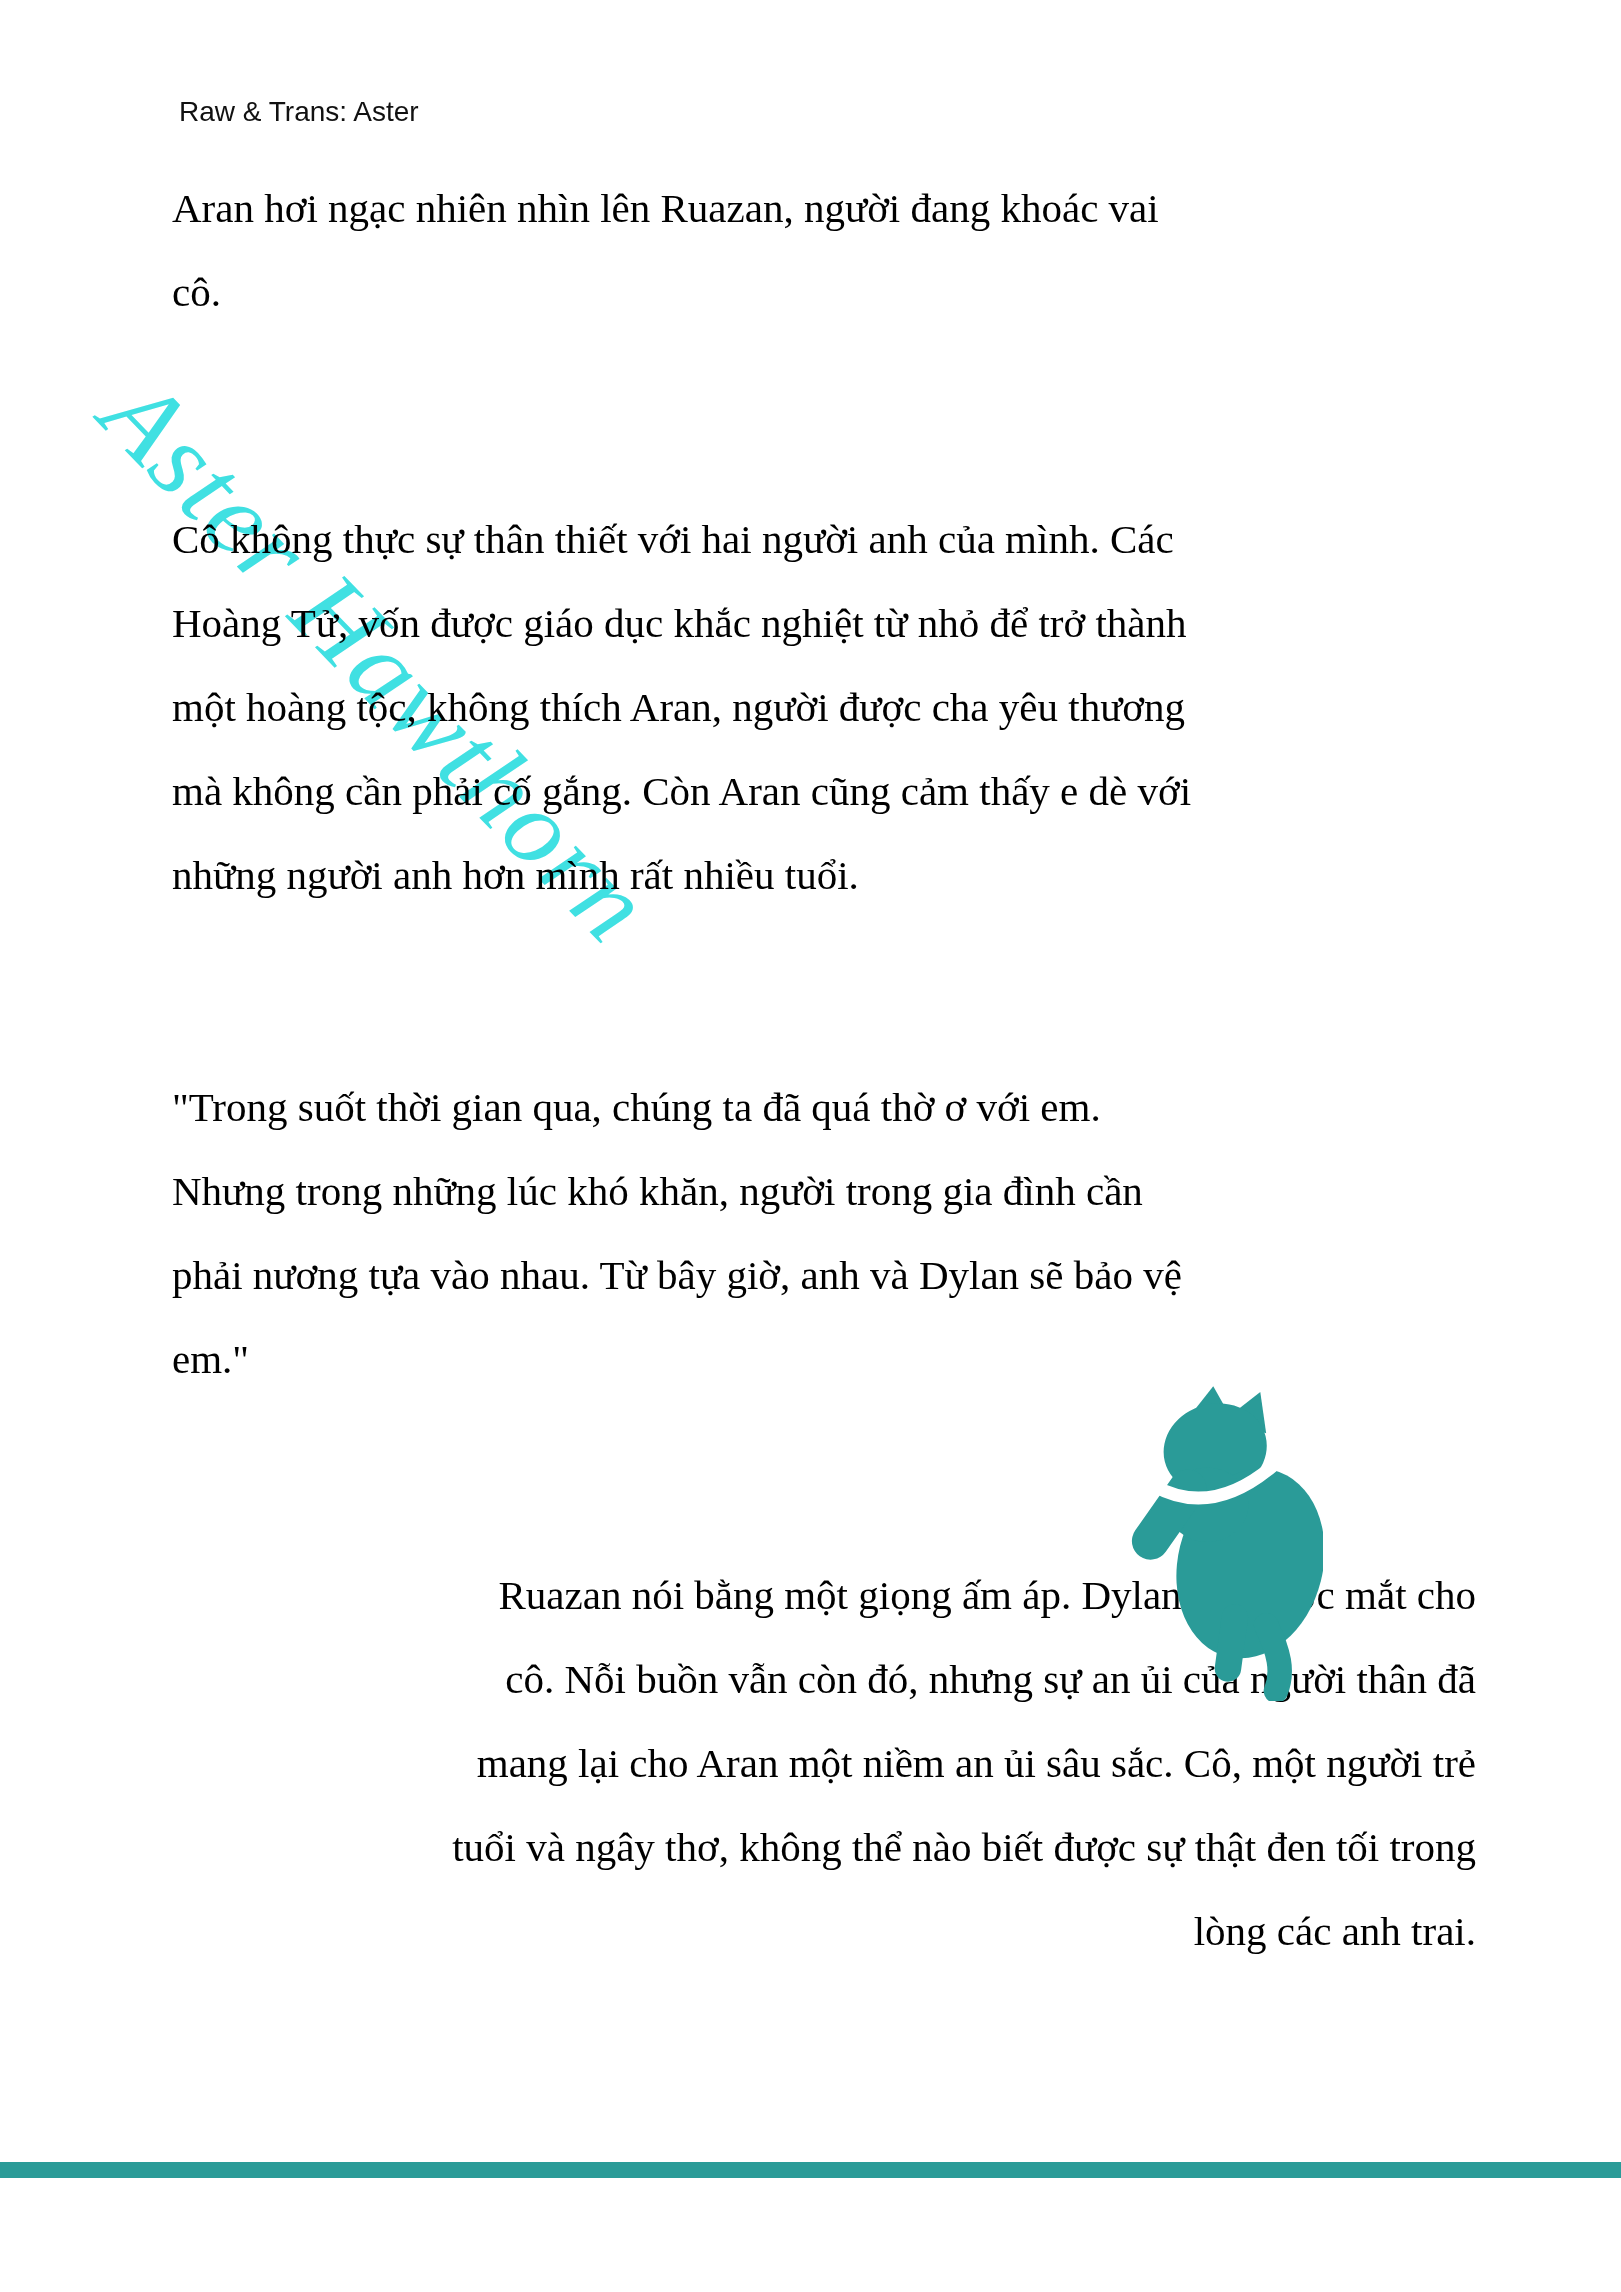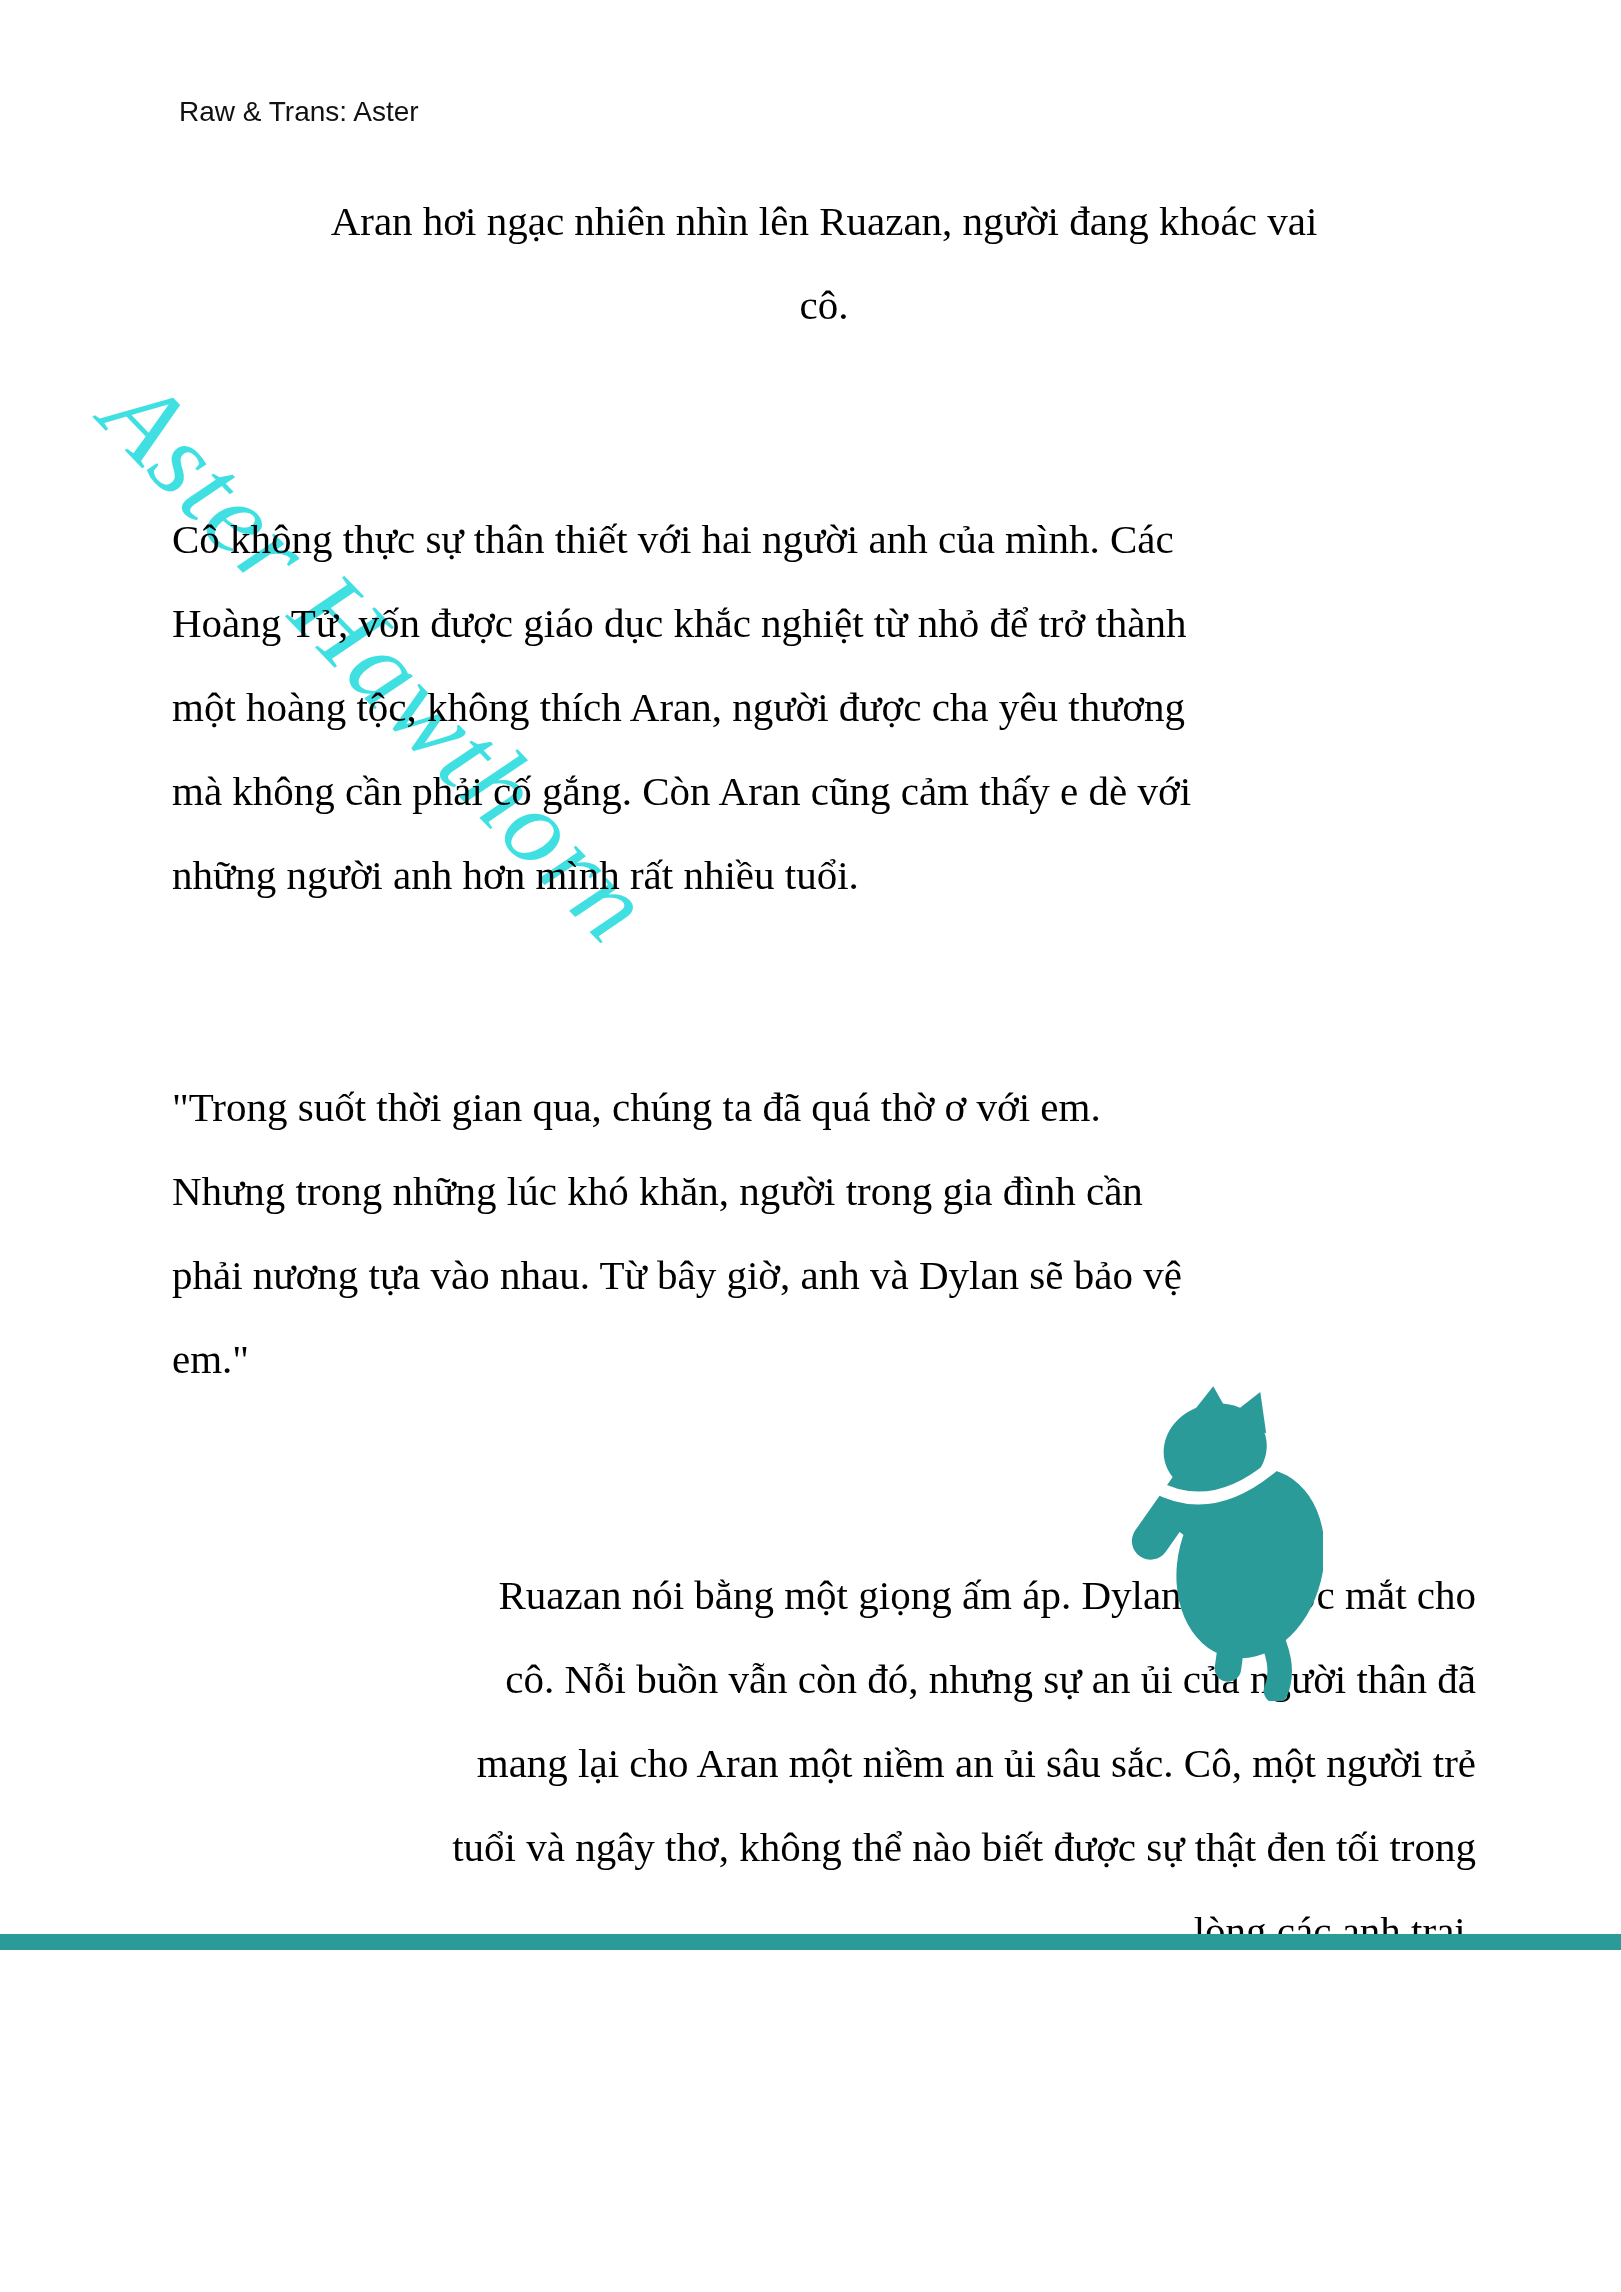--- a/index.html
+++ b/index.html
@@ -3,21 +3,21 @@
 <meta charset="utf-8">
 <style>
   html, body {
     margin: 0;
     padding: 0;
     background: #ffffff;
   }
   #page {
     position: relative;
     width: 1621px;
-    height: 1950px;
+    height: 2178px;
     background: #ffffff;
     overflow: hidden;
     font-family: "Liberation Serif", serif;
     color: #000000;
   }
   .header-label {
     position: absolute;
     left: 179px;
     top: 96px;
     font-family: "Liberation Sans", sans-serif;
@@ -42,21 +42,21 @@
   }
   .para {
     position: absolute;
     left: 172px;
     width: 1304px;
     font-size: 41px;
     line-height: 84px;
     white-space: pre-line;
     z-index: 2;
   }
-  #para-1 { top: 179px; text-align: center; }
+  #para-1 { top: 166px; }
   #para-2 { top: 497px; }
   #para-3 { top: 1065px; }
   #para-4 { top: 1553px; text-align: right; }
   .cat-wrap {
     position: absolute;
     left: 1127px;
     top: 1382px;
     width: 196px;
     height: 319px;
     z-index: 2;

